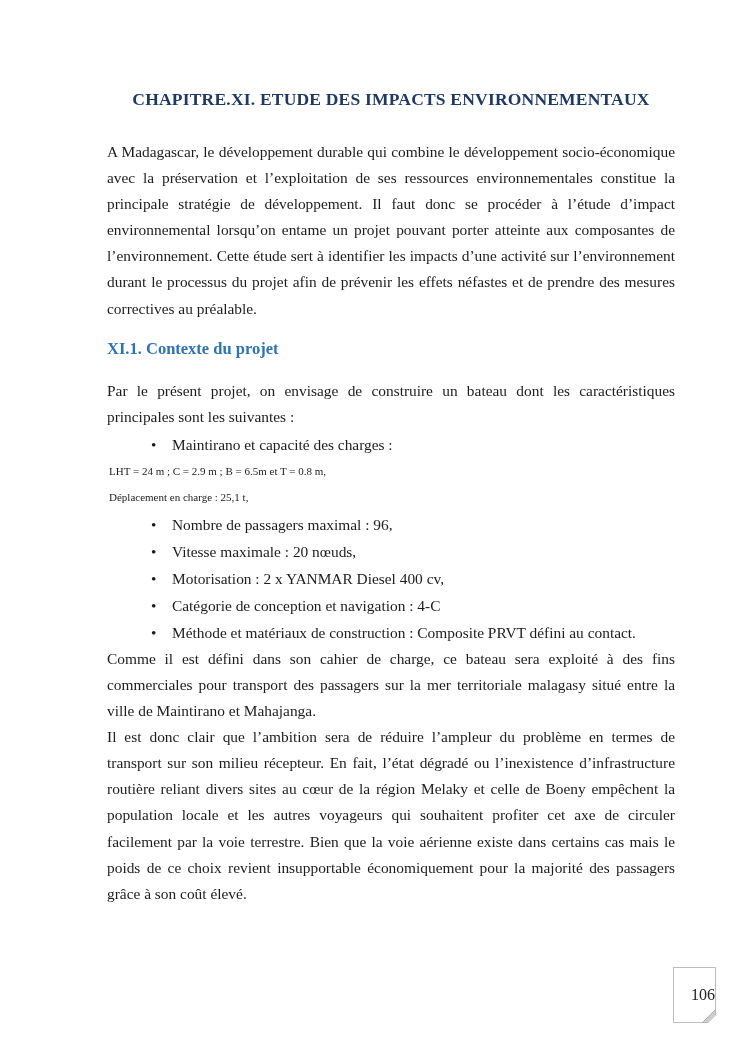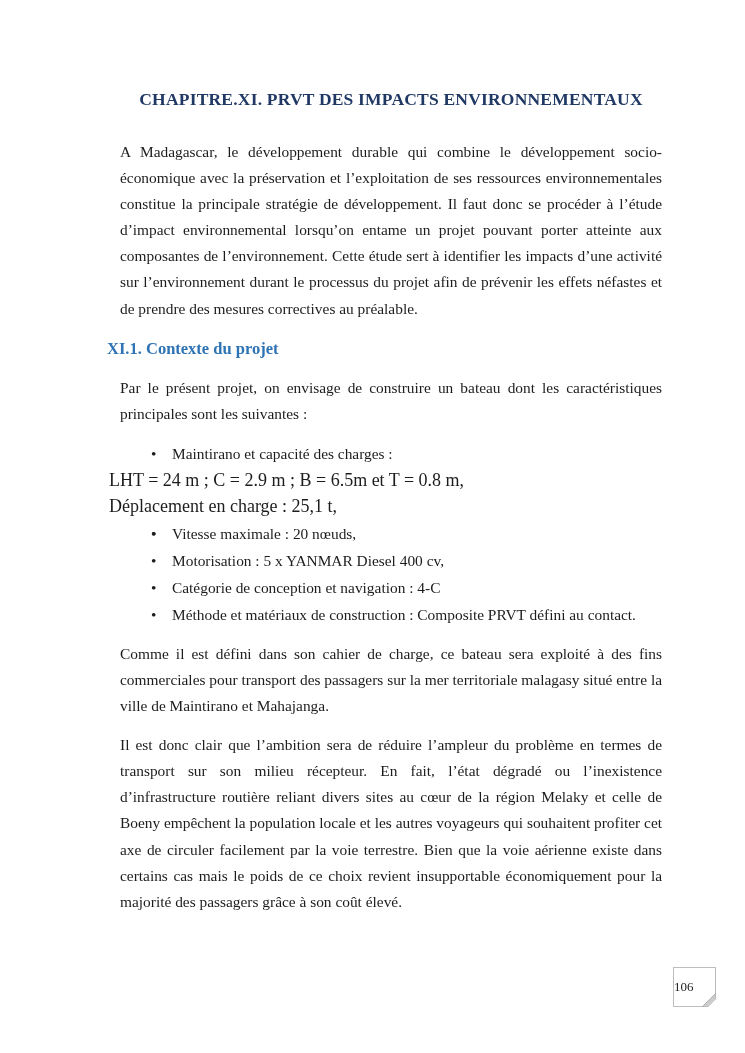--- a/index.html
+++ b/index.html
@@ -29,110 +29,111 @@
   h1.doc-title {
     margin: 0 0 27px 0;
     text-align: center;
     color: var(--title-color);
     font-size: 17.5px;
     font-weight: bold;
     line-height: 26px;
     letter-spacing: 0.2px;
   }
   .body-par {
-    margin: 13px;
+    margin: 0;
     font-size: 15.4px;
     line-height: 26.1px;
     text-align: justify;
   }
   .intro-par { margin-bottom: 9px; }
   h2.section-head {
-    margin: 14px 0 4px 0;
+    margin: 14px 0 16px 0;
     color: var(--heading-color);
     font-size: 16.5px;
     font-weight: bold;
     line-height: 26px;
   }
   .blist { margin: 1px 0 0 0; }
   .bullet-item {
     position: relative;
     padding-left: 65px;
     font-size: 15.4px;
     line-height: 27px;
     text-align: left;
   }
   .bullet-item .marker {
     position: absolute;
     left: 44px;
     top: 0;
     line-height: 27px;
   }
   .spec-line {
-    font-size: 18px;
+    font-size: 11px;
     line-height: 26.5px;
     padding-left: 2px;
     text-align: left;
   }
   .pagenum-box {
     position: absolute;
     left: 673px;
     top: 967px;
     width: 43px;
-    height: 40px;
+    height: 56px;
     border: 1px solid var(--pagenum-border);
     background: #fff;
     display: flex;
     align-items: center;
-    justify-content: flex-start;
-    font-size: 13px;
+    justify-content: flex-end;
+    font-size: 16px;
     color: #222;
   }
   .pagenum-box .fold {
     position: absolute;
     right: -1px;
     bottom: -1px;
     width: 14px;
     height: 14px;
     display: block;
   }
 </style>
 </head>
 <body>
 
 <div class="page">
   <div class="content">
 
-    <h1 class="doc-title">CHAPITRE.XI. PRVT DES IMPACTS ENVIRONNEMENTAUX</h1>
+    <h1 class="doc-title">CHAPITRE.XI. ETUDE DES IMPACTS ENVIRONNEMENTAUX</h1>
 
     <p class="body-par intro-par">A Madagascar, le développement durable qui combine le développement socio-économique avec la préservation et l’exploitation de ses ressources environnementales constitue la principale stratégie de développement. Il faut donc se procéder à l’étude d’impact environnemental lorsqu’on entame un projet pouvant porter atteinte aux composantes de l’environnement. Cette étude sert à identifier les impacts d’une activité sur l’environnement durant le processus du projet afin de prévenir les effets néfastes et de prendre des mesures correctives au préalable.</p>
 
     <h2 class="section-head">XI.1. Contexte du projet</h2>
 
     <p class="body-par">Par le présent projet, on envisage de construire un bateau dont les caractéristiques principales sont les suivantes :</p>
 
     <div class="blist">
 
       <div class="bullet-item">
         <span class="marker">•</span>
         <span>Maintirano et capacité des charges :</span>
       </div>
 
       <div class="spec-line">LHT = 24 m ; C = 2.9 m ; B = 6.5m et T = 0.8 m,</div>
       <div class="spec-line">Déplacement en charge : 25,1 t,</div>
 
       <div class="bullet-item">
         <span class="marker">•</span>
+        <span>Nombre de passagers maximal : 96,</span>
       </div>
       <div class="bullet-item">
         <span class="marker">•</span>
         <span>Vitesse maximale : 20 nœuds,</span>
       </div>
       <div class="bullet-item">
         <span class="marker">•</span>
-        <span>Motorisation : 5 x YANMAR Diesel 400 cv,</span>
+        <span>Motorisation : 2 x YANMAR Diesel 400 cv,</span>
       </div>
       <div class="bullet-item">
         <span class="marker">•</span>
         <span>Catégorie de conception et navigation : 4-C</span>
       </div>
       <div class="bullet-item">
         <span class="marker">•</span>
         <span>Méthode et matériaux de construction : Composite PRVT défini au contact.</span>
       </div>
 

